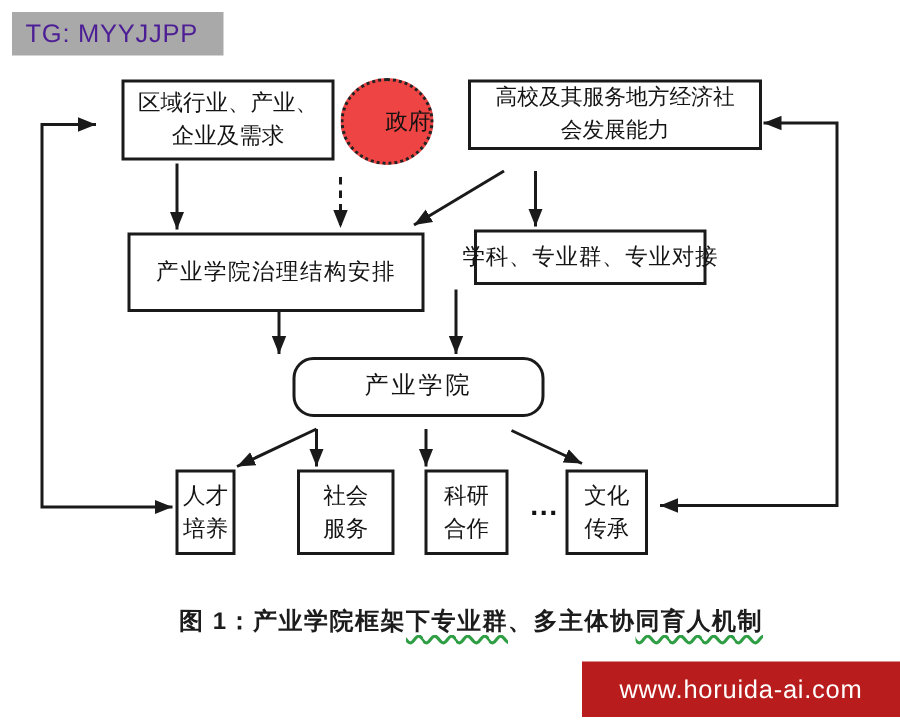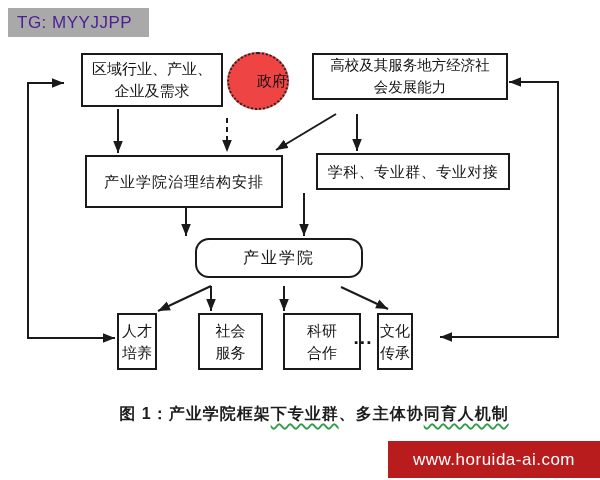--- a/index.html
+++ b/index.html
@@ -22,27 +22,27 @@
   .node .ln{display:block;white-space:nowrap;}
   .box-a{left:65px;top:53px;width:142px;height:54px;margin-left:16px;}
   .gov-circle{
     position:absolute;left:227px;top:52px;width:62px;height:58px;
     border:2.5px dotted #222;border-radius:50%;background:#ef4444;
     display:flex;align-items:center;justify-content:flex-end;font-size:15px;
     box-sizing:border-box;
   }
   .box-b{left:312px;top:53px;width:196px;height:47px;font-size:14.5px;}
   .box-c{left:85px;top:155px;width:198px;height:53px;letter-spacing:1px;}
-  .box-d{left:316px;top:153px;width:194px;height:37px;letter-spacing:.5px;}
+  .box-d{left:316px;top:153px;width:155px;height:37px;letter-spacing:.5px;}
   .box-e{left:195px;top:238px;width:168px;height:40px;border-radius:14px;font-size:16px;letter-spacing:2px;}
   .box-f{top:313px;width:40px;height:57px;}
   .f1{left:117px;}
   .f2{left:198px;width:65px;}
-  .f3{left:283px;width:78px;}
-  .f4{left:377px;width:36px;}
+  .f3{left:283px;width:56px;}
+  .f4{left:377px;width:55px;}
   .dots{
     position:absolute;left:349px;top:327px;width:28px;height:22px;
     font-size:19px;font-weight:bold;color:#111;text-align:center;letter-spacing:1px;
   }
   .caption{
     position:absolute;left:14px;top:404px;width:600px;text-align:center;
     font-size:16px;font-weight:600;color:#1c1c1c;letter-spacing:1px;
   }
   .squiggle{
     text-decoration-line:underline;text-decoration-style:wavy;

